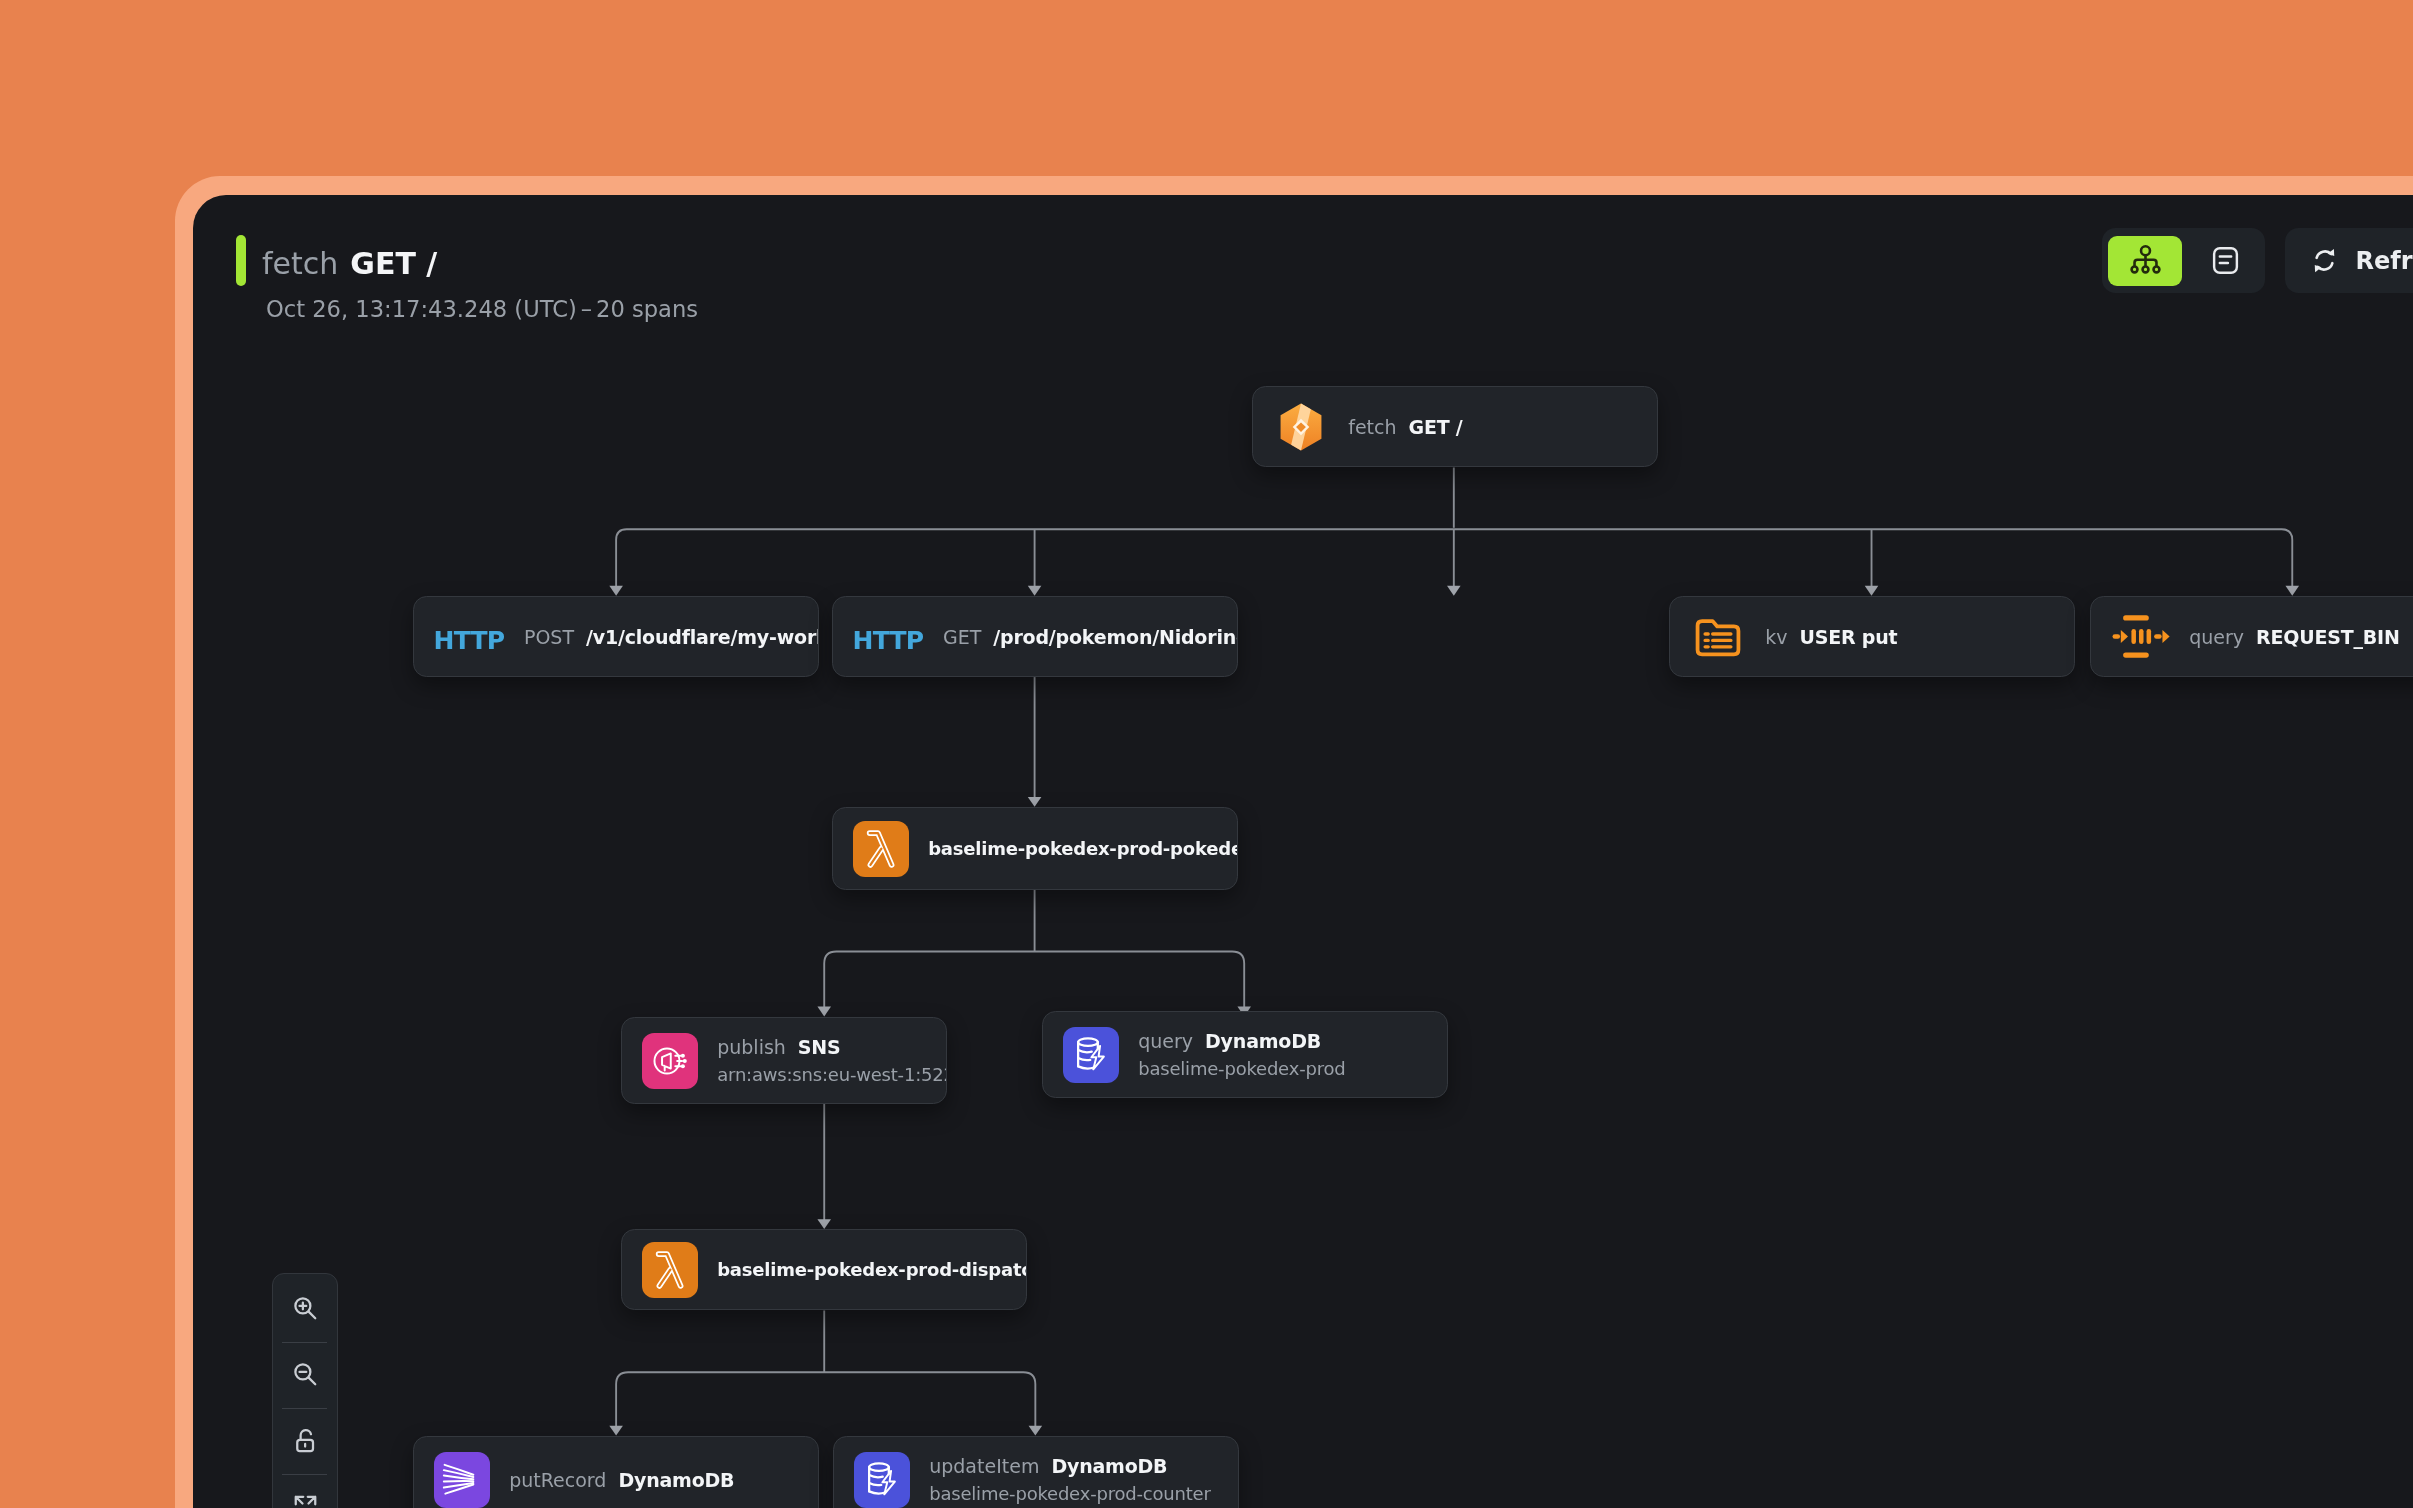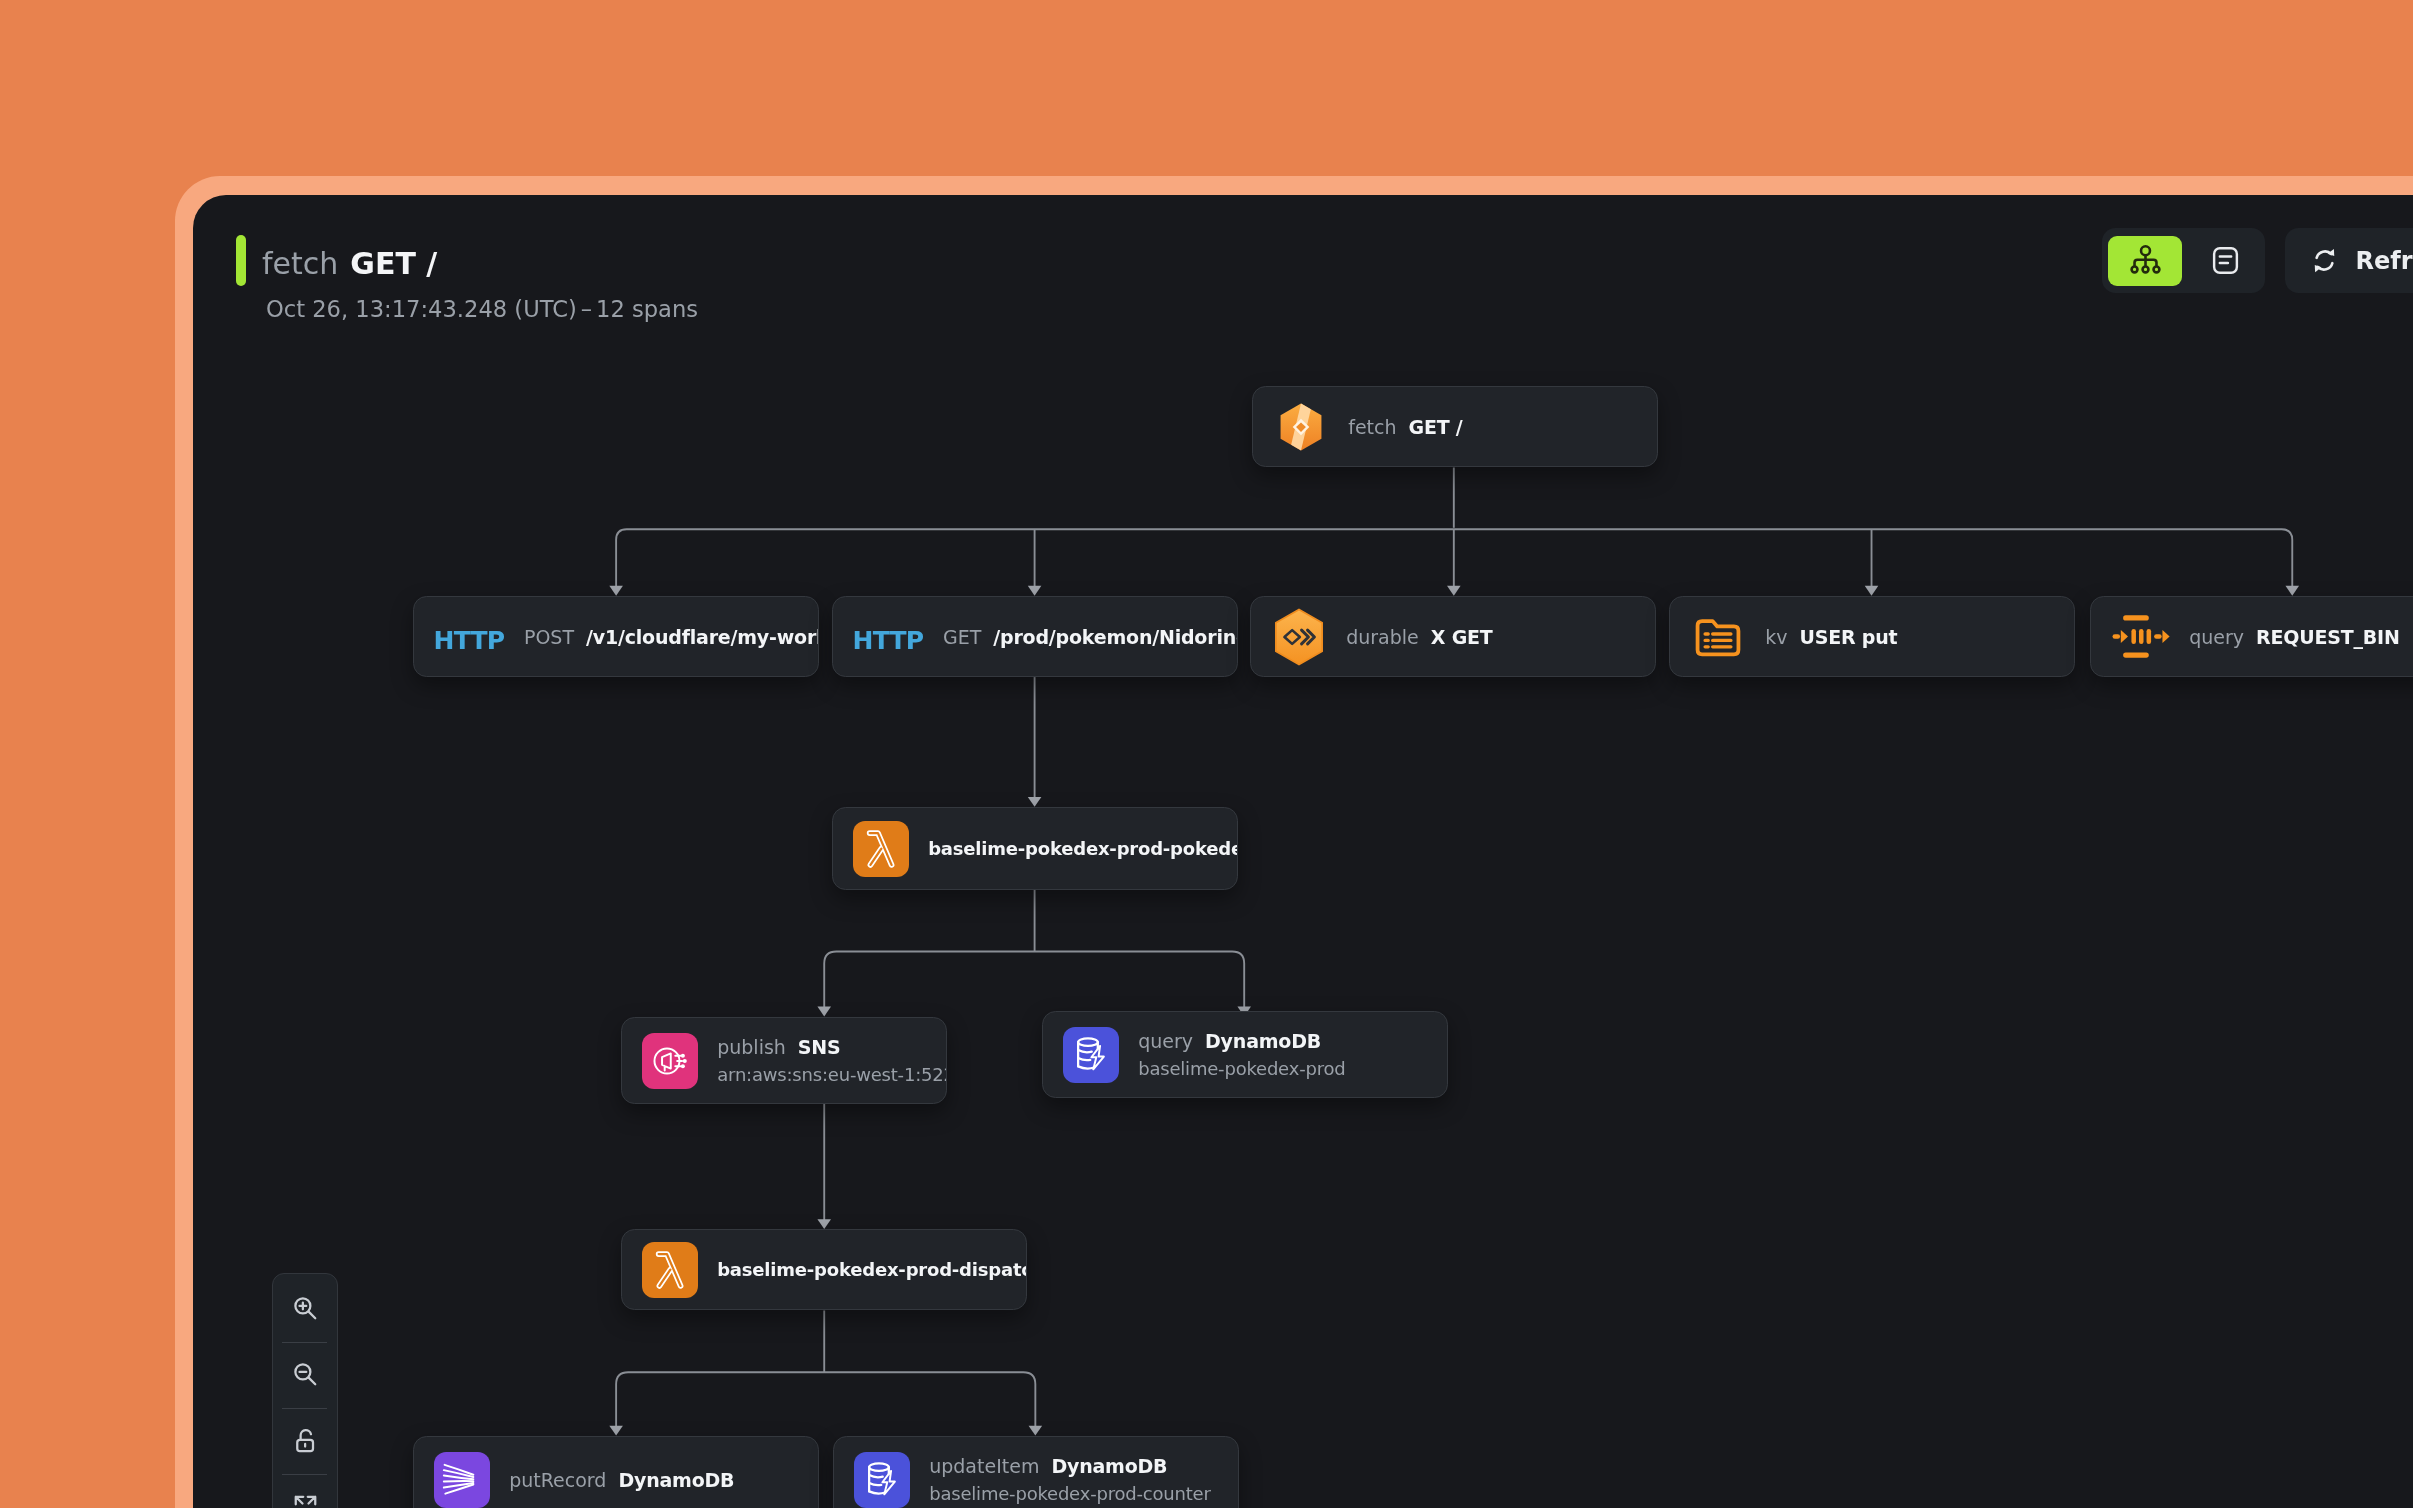--- a/index.html
+++ b/index.html
@@ -45,21 +45,21 @@
   <div class="window"></div>
 
   <div class="accent-bar"></div>
   <div class="trace-title">
     <span class="t-label">fetch</span>
     <span class="t-value">GET /</span>
   </div>
   <div class="trace-sub">
     <span>Oct 26, 13:17:43.248 (UTC)</span>
     <span>–</span>
-    <span>12 spans</span>
+    <span>20 spans</span>
   </div>
 
   <div class="seg">
     <button class="seg-btn active">
       <span style="display:flex;">
         <svg width="39" height="39" viewBox="0 0 48 48" fill="none" stroke="#232a0d" stroke-width="3.2" stroke-linecap="round" stroke-linejoin="round">
           <circle cx="24" cy="12" r="5.5"></circle>
           <path d="M24 17.5 V23 M10.5 30 V26.5 Q10.5 23 14 23 H34 Q37.5 23 37.5 26.5 V30 M24 23 V30"></path>
           <circle cx="10.5" cy="35" r="3.6"></circle>
             <circle cx="24" cy="35" r="3.6"></circle>
@@ -153,41 +153,20 @@
   <div class="node" style="left:832px;top:596px;width:406px;height:81px;">
     <span class="http-logo">HTTP</span>
     <div class="ntext">
         <div class="nline">
       <span class="nlabel">GET</span>
       <span class="nvalue">/prod/pokemon/Nidorino</span>
     </div>
       </div>
   </div>
 
-  <div class="node" style="left:1250px;top:596px;width:406px;height:81px;">
-    <span class="nicon">
-      <svg width="56" height="60" viewBox="0 0 64 70">
-        <defs>
-            <linearGradient id="dg" x1="0" y1="0" x2="0" y2="1">
-              <stop offset="0" stop-color="#fcb44d"></stop>
-              <stop offset="1" stop-color="#f49222"></stop>
-            </linearGradient>
-          </defs>
-        <path d="M32 3 L59 18.5 V51.5 L32 67 L5 51.5 V18.5 Z" fill="url(#dg)" stroke="#ef8c1e" stroke-width="2"></path>
-        <path d="M24 27 L33 35 L24 43 L15 35 Z" fill="none" stroke="#2e3238" stroke-width="3" stroke-linejoin="round"></path>
-        <path d="M35 27 L43 35 L35 43 M42 27 L50 35 L42 43" fill="none" stroke="#2e3238" stroke-width="3.5" stroke-linecap="round" stroke-linejoin="round"></path>
-      </svg>
-    </span>
-    <div class="ntext">
-        <div class="nline">
-      <span class="nlabel">durable</span>
-      <span class="nvalue">X GET</span>
-    </div>
-      </div>
-  </div>
 
   <div class="node" style="left:1669px;top:596px;width:406px;height:81px;">
     <span class="nicon">
       <svg width="56" height="56" viewBox="0 0 74 74" fill="none" stroke="#f6921e" stroke-linejoin="round" stroke-linecap="round">
         <path d="M10 22 Q10 16 16 16 H30 L36 23 H58 Q64 23 64 29 V54 Q64 60 58 60 H16 Q10 60 10 54 Z" stroke-width="5"></path>
         <path d="M20 33 H24 M30 33 H54 M20 41.5 H24 M30 41.5 H54 M20 50 H24 M30 50 H54" stroke-width="4.5"></path>
       </svg>
     </span>
     <div class="ntext">
         <div class="nline">

